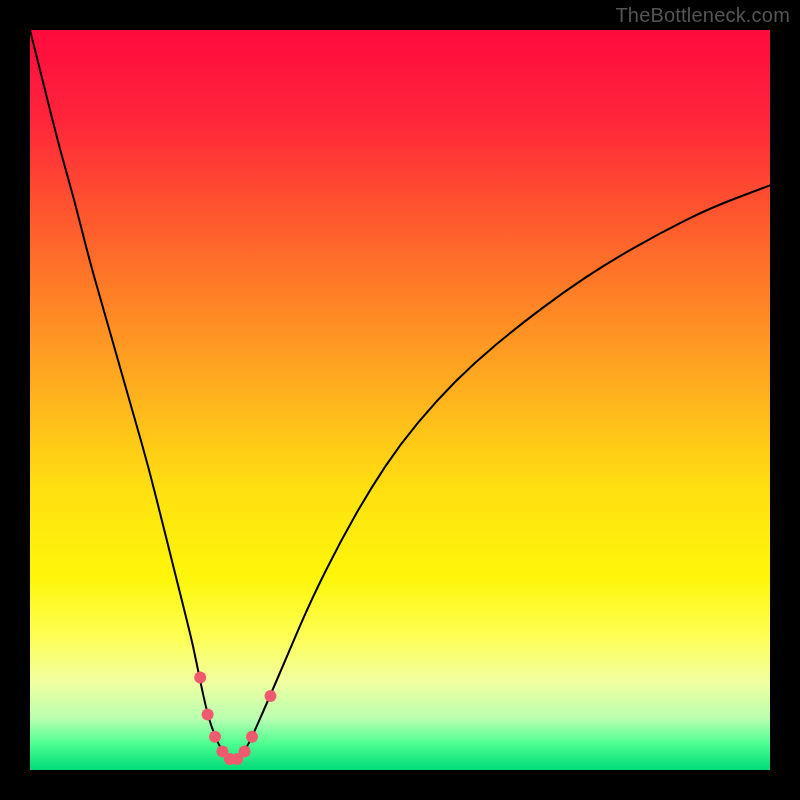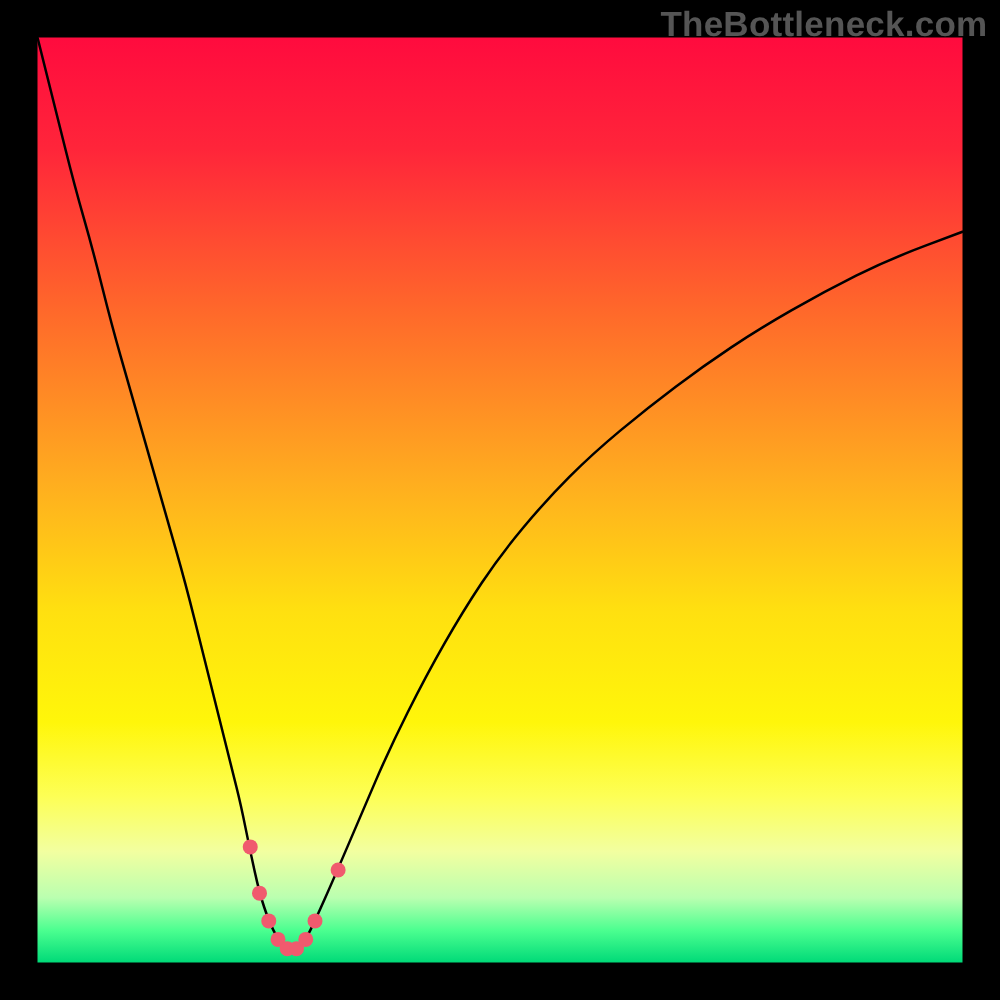--- a/index.html
+++ b/index.html
@@ -17,22 +17,22 @@
     left: 0;
     width: 800px;
     height: 800px;
     background: #000;
   }
   .watermark {
     position: absolute;
     top: 4px;
     right: 10px;
     color: #555;
-    font-size: 28px;
-    font-weight: 700;
+    font-size: 20px;
+    font-weight: 400;
     letter-spacing: 0.2px;
   }
   svg {
     display: block;
   }
 </style>
 </head>
 <body>
 
 <div class="frame">

